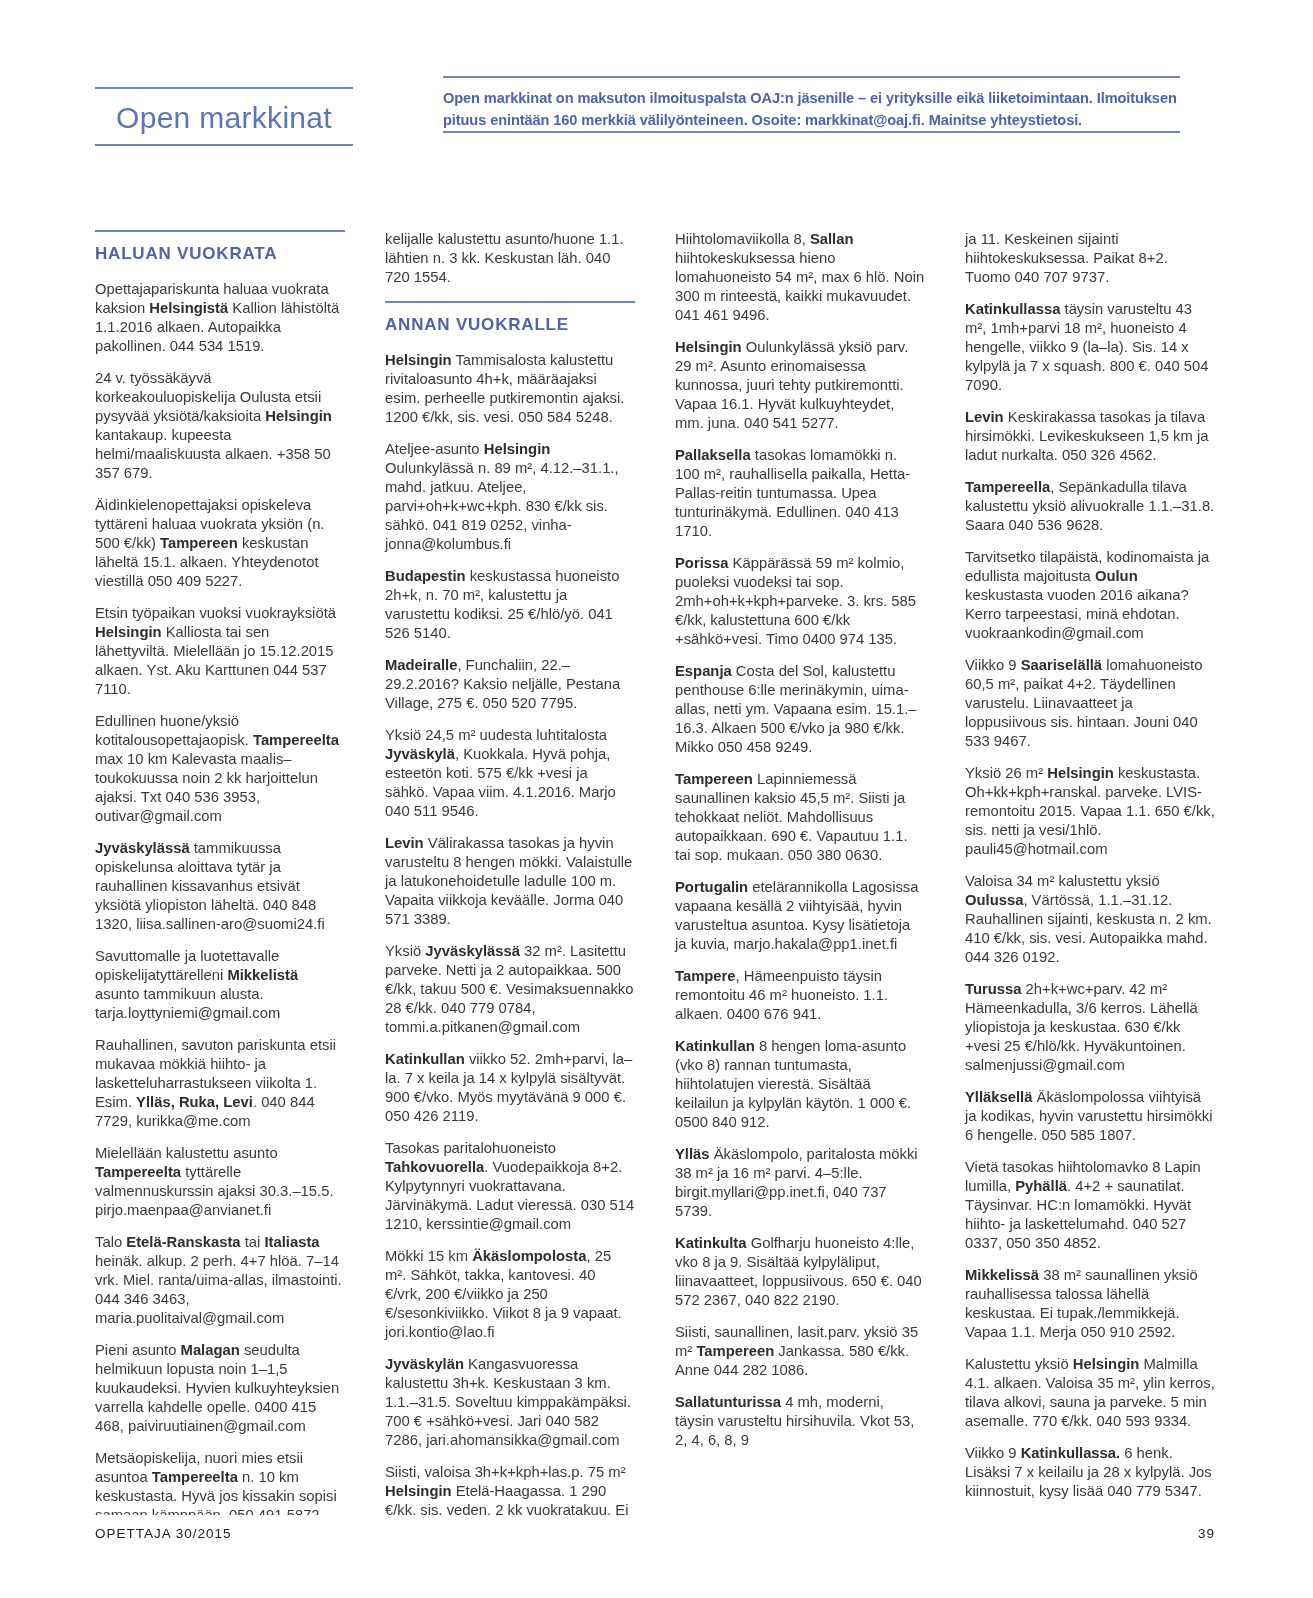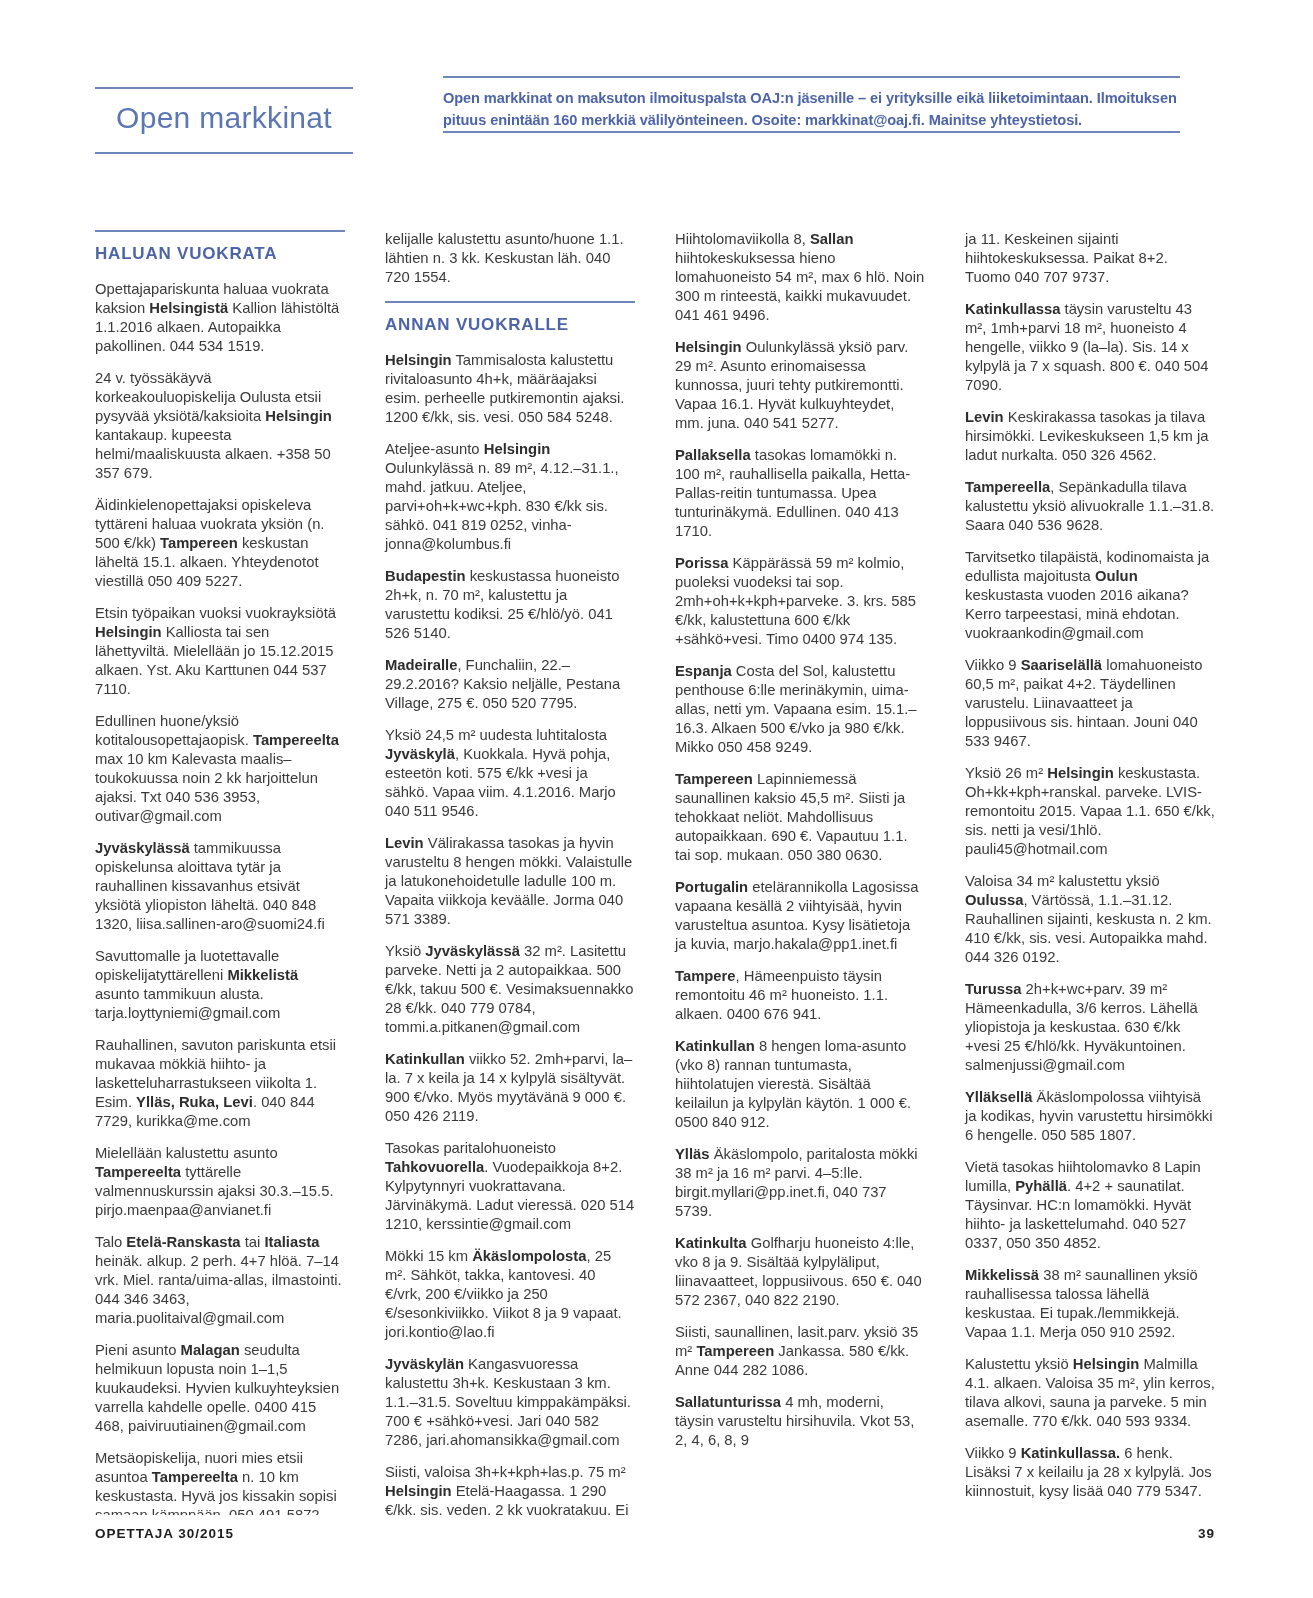--- a/index.html
+++ b/index.html
@@ -16,21 +16,21 @@
     position:relative;
     font-family:"Liberation Sans","DejaVu Sans",sans-serif;
     color:var(--body-text);
     overflow:hidden;
   }
   
   .title-box{
     position:absolute;left:95px;top:87px;width:258px;
     border-top:2px solid var(--rule-blue);
     border-bottom:2px solid var(--rule-blue);
-    padding:11px 0 16px 0;
+    padding:11px 0 8px 0;
     text-align:center;
   }
   .title-box h1{
     font-size:30px;font-weight:400;letter-spacing:.3px;
     color:var(--title-blue);
     line-height:36px;
   }
   .intro-box{
     position:absolute;left:443px;top:76px;width:737px;
     border-top:2px solid var(--rule-blue);
@@ -65,21 +65,21 @@
   .arrow{
     text-align:right;
     padding-right:28px;
     margin-top:16px;
     font-size:23px;font-weight:700;color:#111;
   }
   
   .footer{
     position:absolute;left:95px;right:98px;top:1526px;
     display:flex;justify-content:space-between;align-items:baseline;
-    font-size:13.5px;font-weight:700;color:var(--footer-text);
+    font-size:13.5px;font-weight:400;color:var(--footer-text);
     letter-spacing:1px;
   }
 </style>
 </head>
 <body>
 
 <div class="page">
 
   <header>
     <div class="title-box">
@@ -110,21 +110,21 @@
         <p class="ad"><span>kelijalle kalustettu asunto/huone 1.1. lähtien n. 3 kk. Keskustan läh. 040 720 1554.</span></p>
         <h2 class="section-heading">ANNAN VUOKRALLE</h2>
         <p class="ad"><b>Helsingin</b><span> Tammisalosta kalustettu rivitaloasunto 4h+k, määräajaksi esim. perheelle putkiremontin ajaksi. 1200 €/kk, sis. vesi. 050 584 5248.</span></p>
         <p class="ad"><span>Ateljee-asunto </span><b>Helsingin</b><span> Oulunkylässä n. 89 m², 4.12.–31.1., mahd. jatkuu. Ateljee, parvi+oh+k+wc+kph. 830 €/kk sis. sähkö. 041 819 0252, vinha-jonna@kolumbus.fi</span></p>
         <p class="ad"><b>Budapestin</b><span> keskustassa huoneisto 2h+k, n. 70 m², kalustettu ja varustettu kodiksi. 25 €/hlö/yö. 041 526 5140.</span></p>
         <p class="ad"><b>Madeiralle</b><span>, Funchaliin, 22.–29.2.2016? Kaksio neljälle, Pestana Village, 275 €. 050 520 7795.</span></p>
         <p class="ad"><span>Yksiö 24,5 m² uudesta luhtitalosta </span><b>Jyväskylä</b><span>, Kuokkala. Hyvä pohja, esteetön koti. 575 €/kk +vesi ja sähkö. Vapaa viim. 4.1.2016. Marjo 040 511 9546.</span></p>
         <p class="ad"><b>Levin</b><span> Välirakassa tasokas ja hyvin varusteltu 8 hengen mökki. Valaistulle ja latukonehoidetulle ladulle 100 m. Vapaita viikkoja keväälle. Jorma 040 571 3389.</span></p>
         <p class="ad"><span>Yksiö </span><b>Jyväskylässä</b><span> 32 m². Lasitettu parveke. Netti ja 2 autopaikkaa. 500 €/kk, takuu 500 €. Vesimaksuennakko 28 €/kk. 040 779 0784, tommi.a.pitkanen@gmail.com</span></p>
         <p class="ad"><b>Katinkullan</b><span> viikko 52. 2mh+parvi, la–la. 7 x keila ja 14 x kylpylä sisältyvät. 900 €/vko. Myös myytävänä 9 000 €. 050 426 2119.</span></p>
-        <p class="ad"><span>Tasokas paritalohuoneisto </span><b>Tahkovuorella</b><span>. Vuodepaikkoja 8+2. Kylpytynnyri vuokrattavana. Järvinäkymä. Ladut vieressä. 020 514 1210, kerssintie@gmail.com</span></p>
+        <p class="ad"><span>Tasokas paritalohuoneisto </span><b>Tahkovuorella</b><span>. Vuodepaikkoja 8+2. Kylpytynnyri vuokrattavana. Järvinäkymä. Ladut vieressä. 030 514 1210, kerssintie@gmail.com</span></p>
         <p class="ad"><span>Mökki 15 km </span><b>Äkäslompolosta</b><span>, 25 m². Sähköt, takka, kantovesi. 40 €/vrk, 200 €/viikko ja 250 €/sesonkiviikko. Viikot 8 ja 9 vapaat.  jori.kontio@lao.fi</span></p>
         <p class="ad"><b>Jyväskylän</b><span> Kangasvuoressa kalustettu 3h+k. Keskustaan 3 km. 1.1.–31.5. Soveltuu kimppakämpäksi. 700 € +sähkö+vesi. Jari 040 582 7286, jari.ahomansikka@gmail.com</span></p>
         <p class="ad"><span>Siisti, valoisa 3h+k+kph+las.p. 75 m² </span><b>Helsingin</b><span> Etelä-Haagassa. 1 290 €/kk, sis. veden, 2 kk vuokratakuu. Ei tupakointia. Marika 0400 344 436.</span></p>
       </div>
       <div class="column">
         <p class="ad"><span>Hiihtolomaviikolla 8, </span><b>Sallan</b><span> hiihtokeskuksessa hieno lomahuoneisto 54 m², max 6 hlö. Noin 300 m rinteestä, kaikki mukavuudet. 041 461 9496.</span></p>
         <p class="ad"><b>Helsingin</b><span> Oulunkylässä yksiö parv. 29 m². Asunto erinomaisessa kunnossa, juuri tehty putkiremontti. Vapaa 16.1. Hyvät kulkuyhteydet, mm. juna. 040 541 5277.</span></p>
         <p class="ad"><b>Pallaksella</b><span> tasokas lomamökki n. 100 m², rauhallisella paikalla, Hetta-Pallas-reitin tuntumassa. Upea tunturinäkymä. Edullinen. 040 413 1710.</span></p>
         <p class="ad"><b>Porissa</b><span> Käppärässä 59 m² kolmio, puoleksi vuodeksi tai sop. 2mh+oh+k+kph+parveke. 3. krs. 585 €/kk, kalustettuna 600 €/kk +sähkö+vesi. Timo 0400 974 135.</span></p>
         <p class="ad"><b>Espanja</b><span> Costa del Sol, kalustettu penthouse 6:lle merinäkymin, uima-allas, netti ym. Vapaana esim. 15.1.–16.3. Alkaen 500 €/vko ja 980 €/kk. Mikko 050 458 9249.</span></p>
@@ -139,21 +139,21 @@
       </div>
       <div class="column">
         <p class="ad"><span>ja 11. Keskeinen sijainti hiihtokeskuksessa. Paikat 8+2. Tuomo 040 707 9737.</span></p>
         <p class="ad"><b>Katinkullassa</b><span> täysin varusteltu 43 m², 1mh+parvi 18 m², huoneisto 4 hengelle, viikko 9 (la–la). Sis. 14 x kylpylä ja 7 x squash. 800 €. 040 504 7090.</span></p>
         <p class="ad"><b>Levin</b><span> Keskirakassa tasokas ja tilava hirsimökki. Levikeskukseen 1,5 km ja ladut nurkalta. 050 326 4562.</span></p>
         <p class="ad"><b>Tampereella</b><span>, Sepänkadulla tilava kalustettu yksiö alivuokralle 1.1.–31.8. Saara 040 536 9628.</span></p>
         <p class="ad"><span>Tarvitsetko tilapäistä, kodinomaista ja edullista majoitusta </span><b>Oulun</b><span> keskustasta vuoden 2016 aikana? Kerro tarpeestasi, minä ehdotan. vuokraankodin@gmail.com</span></p>
         <p class="ad"><span>Viikko 9 </span><b>Saariselällä</b><span> lomahuoneisto 60,5 m², paikat 4+2. Täydellinen varustelu. Liinavaatteet ja loppusiivous sis. hintaan. Jouni 040 533 9467.</span></p>
         <p class="ad"><span>Yksiö 26 m² </span><b>Helsingin</b><span> keskustasta. Oh+kk+kph+ranskal. parveke. LVIS-remontoitu 2015. Vapaa 1.1. 650 €/kk, sis. netti ja vesi/1hlö. pauli45@hotmail.com</span></p>
         <p class="ad"><span>Valoisa 34 m² kalustettu yksiö </span><b>Oulussa</b><span>, Värtössä, 1.1.–31.12. Rauhallinen sijainti, keskusta n. 2 km. 410 €/kk, sis. vesi. Autopaikka mahd. 044 326 0192.</span></p>
-        <p class="ad"><b>Turussa</b><span> 2h+k+wc+parv. 39 m² Hämeenkadulla, 3/6 kerros. Lähellä yliopistoja ja keskustaa. 630 €/kk +vesi 25 €/hlö/kk. Hyväkuntoinen. salmenjussi@gmail.com</span></p>
+        <p class="ad"><b>Turussa</b><span> 2h+k+wc+parv. 42 m² Hämeenkadulla, 3/6 kerros. Lähellä yliopistoja ja keskustaa. 630 €/kk +vesi 25 €/hlö/kk. Hyväkuntoinen. salmenjussi@gmail.com</span></p>
         <p class="ad"><b>Ylläksellä</b><span> Äkäslompolossa viihtyisä ja kodikas, hyvin varustettu hirsimökki 6 hengelle. 050 585 1807.</span></p>
         <p class="ad"><span>Vietä tasokas hiihtolomavko 8 Lapin lumilla, </span><b>Pyhällä</b><span>. 4+2 + saunatilat. Täysinvar. HC:n lomamökki. Hyvät hiihto- ja laskettelumahd. 040 527 0337, 050 350 4852.</span></p>
         <p class="ad"><b>Mikkelissä</b><span> 38 m² saunallinen yksiö rauhallisessa talossa lähellä keskustaa. Ei tupak./lemmikkejä. Vapaa 1.1. Merja 050 910 2592.</span></p>
         <p class="ad"><span>Kalustettu yksiö </span><b>Helsingin</b><span> Malmilla 4.1. alkaen. Valoisa 35 m², ylin kerros, tilava alkovi, sauna ja parveke. 5 min asemalle. 770 €/kk. 040 593 9334.</span></p>
         <p class="ad"><span>Viikko 9 </span><b>Katinkullassa.</b><span> 6 henk. Lisäksi 7 x keilailu ja 28 x kylpylä. Jos kiinnostuit, kysy lisää 040 779 5347.</span></p>
         <div class="arrow">→</div>
       </div>
     </main>
 
   <footer class="footer">

